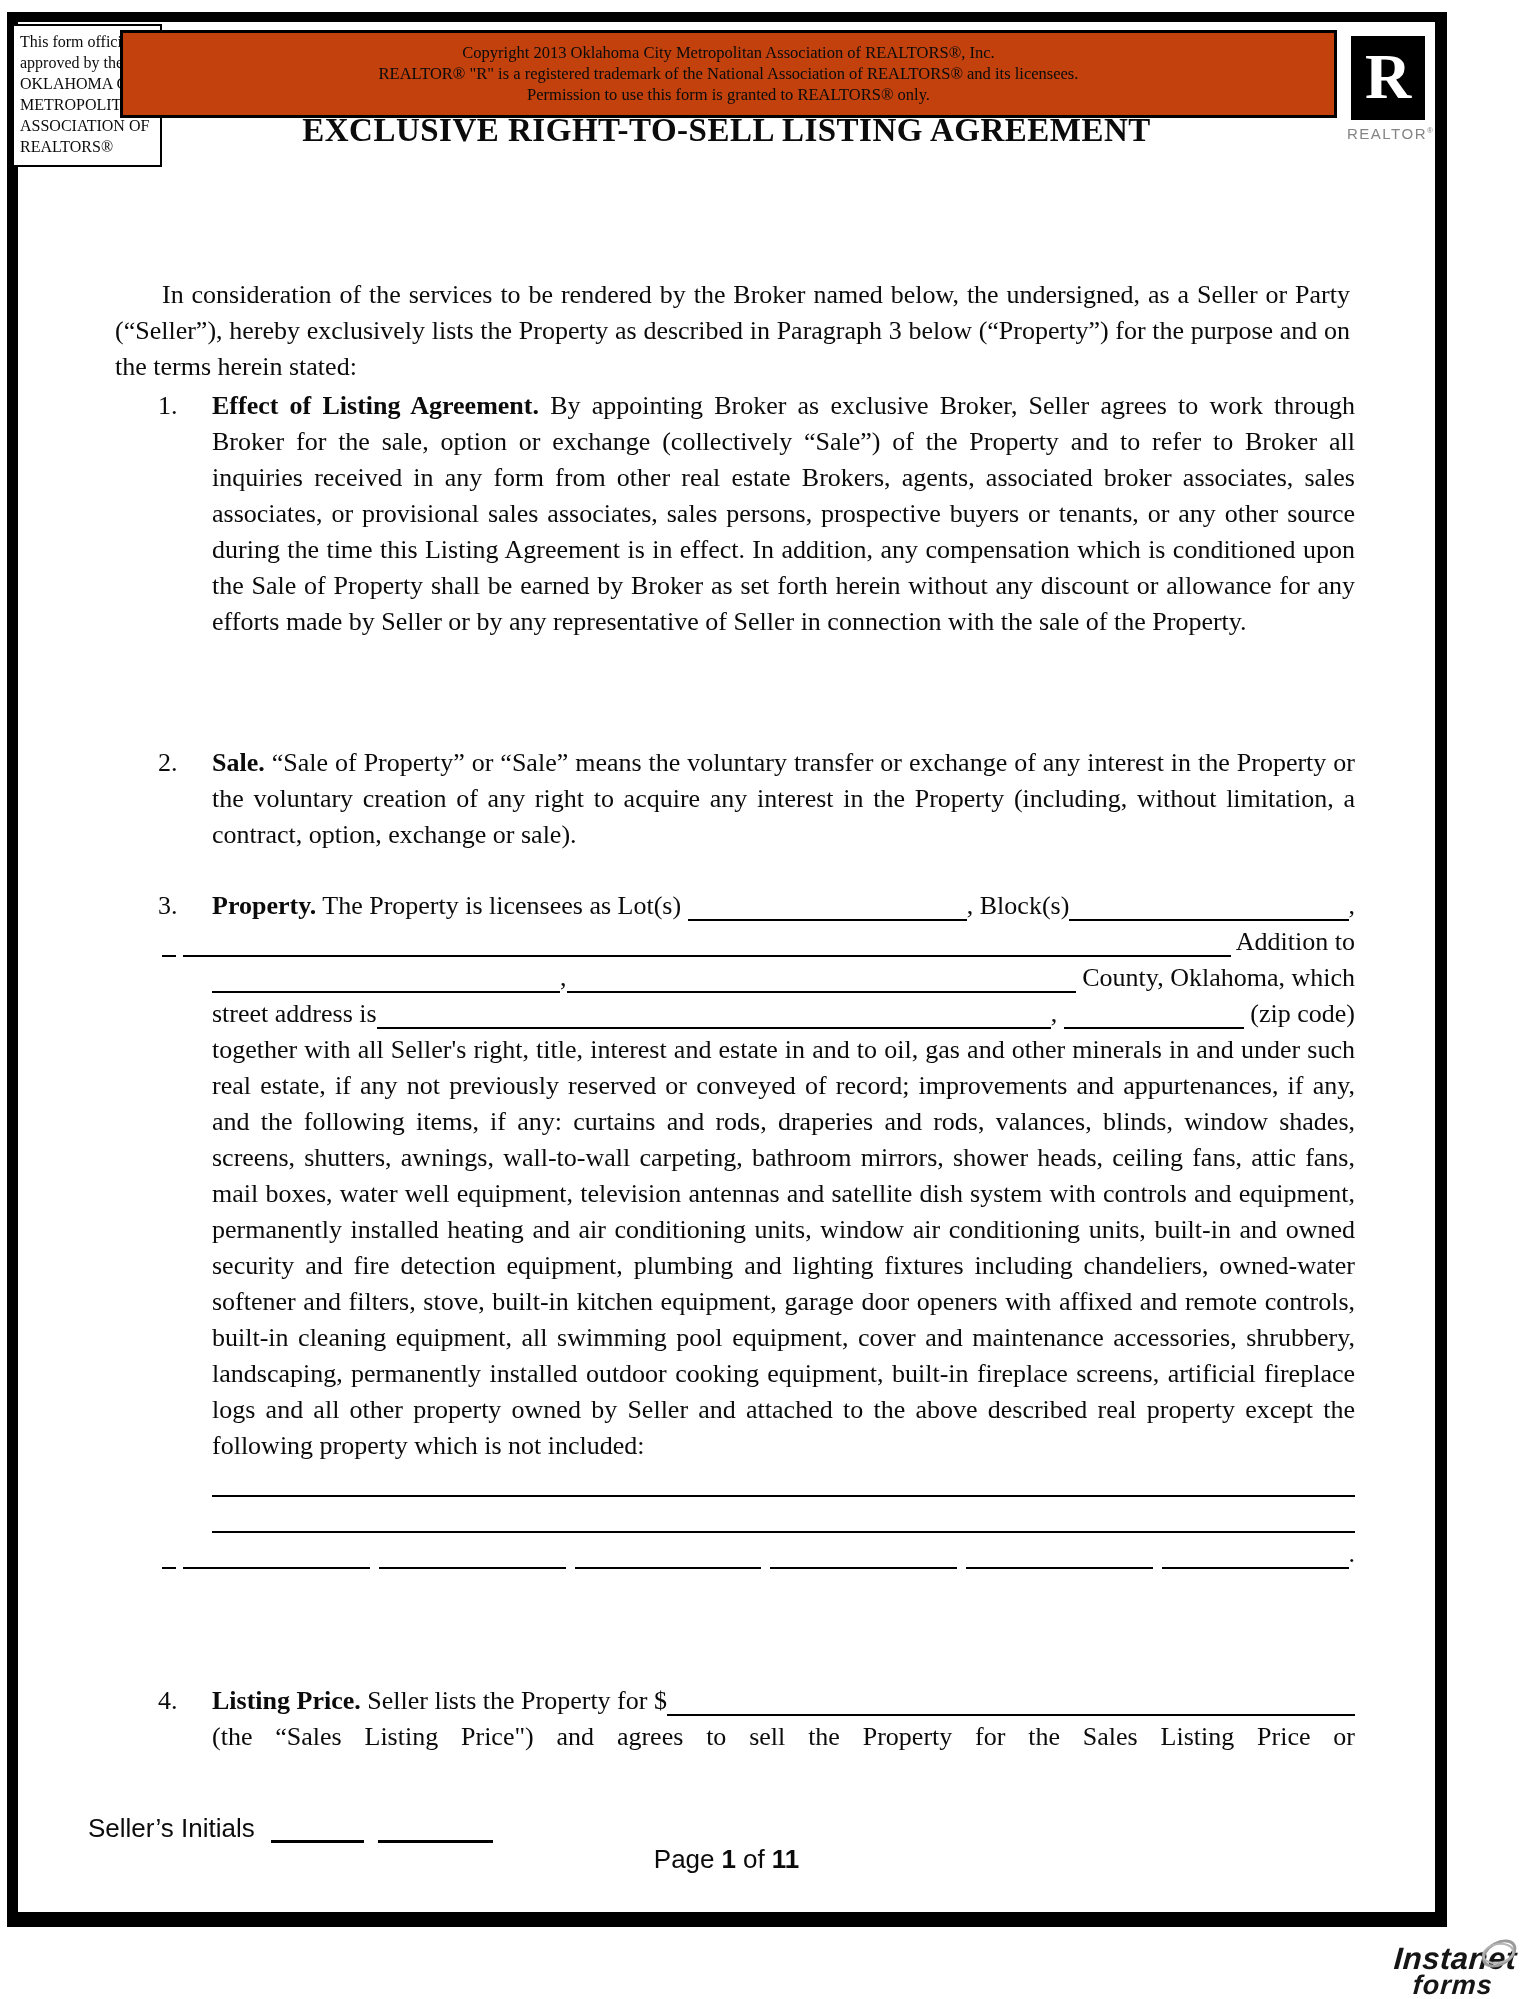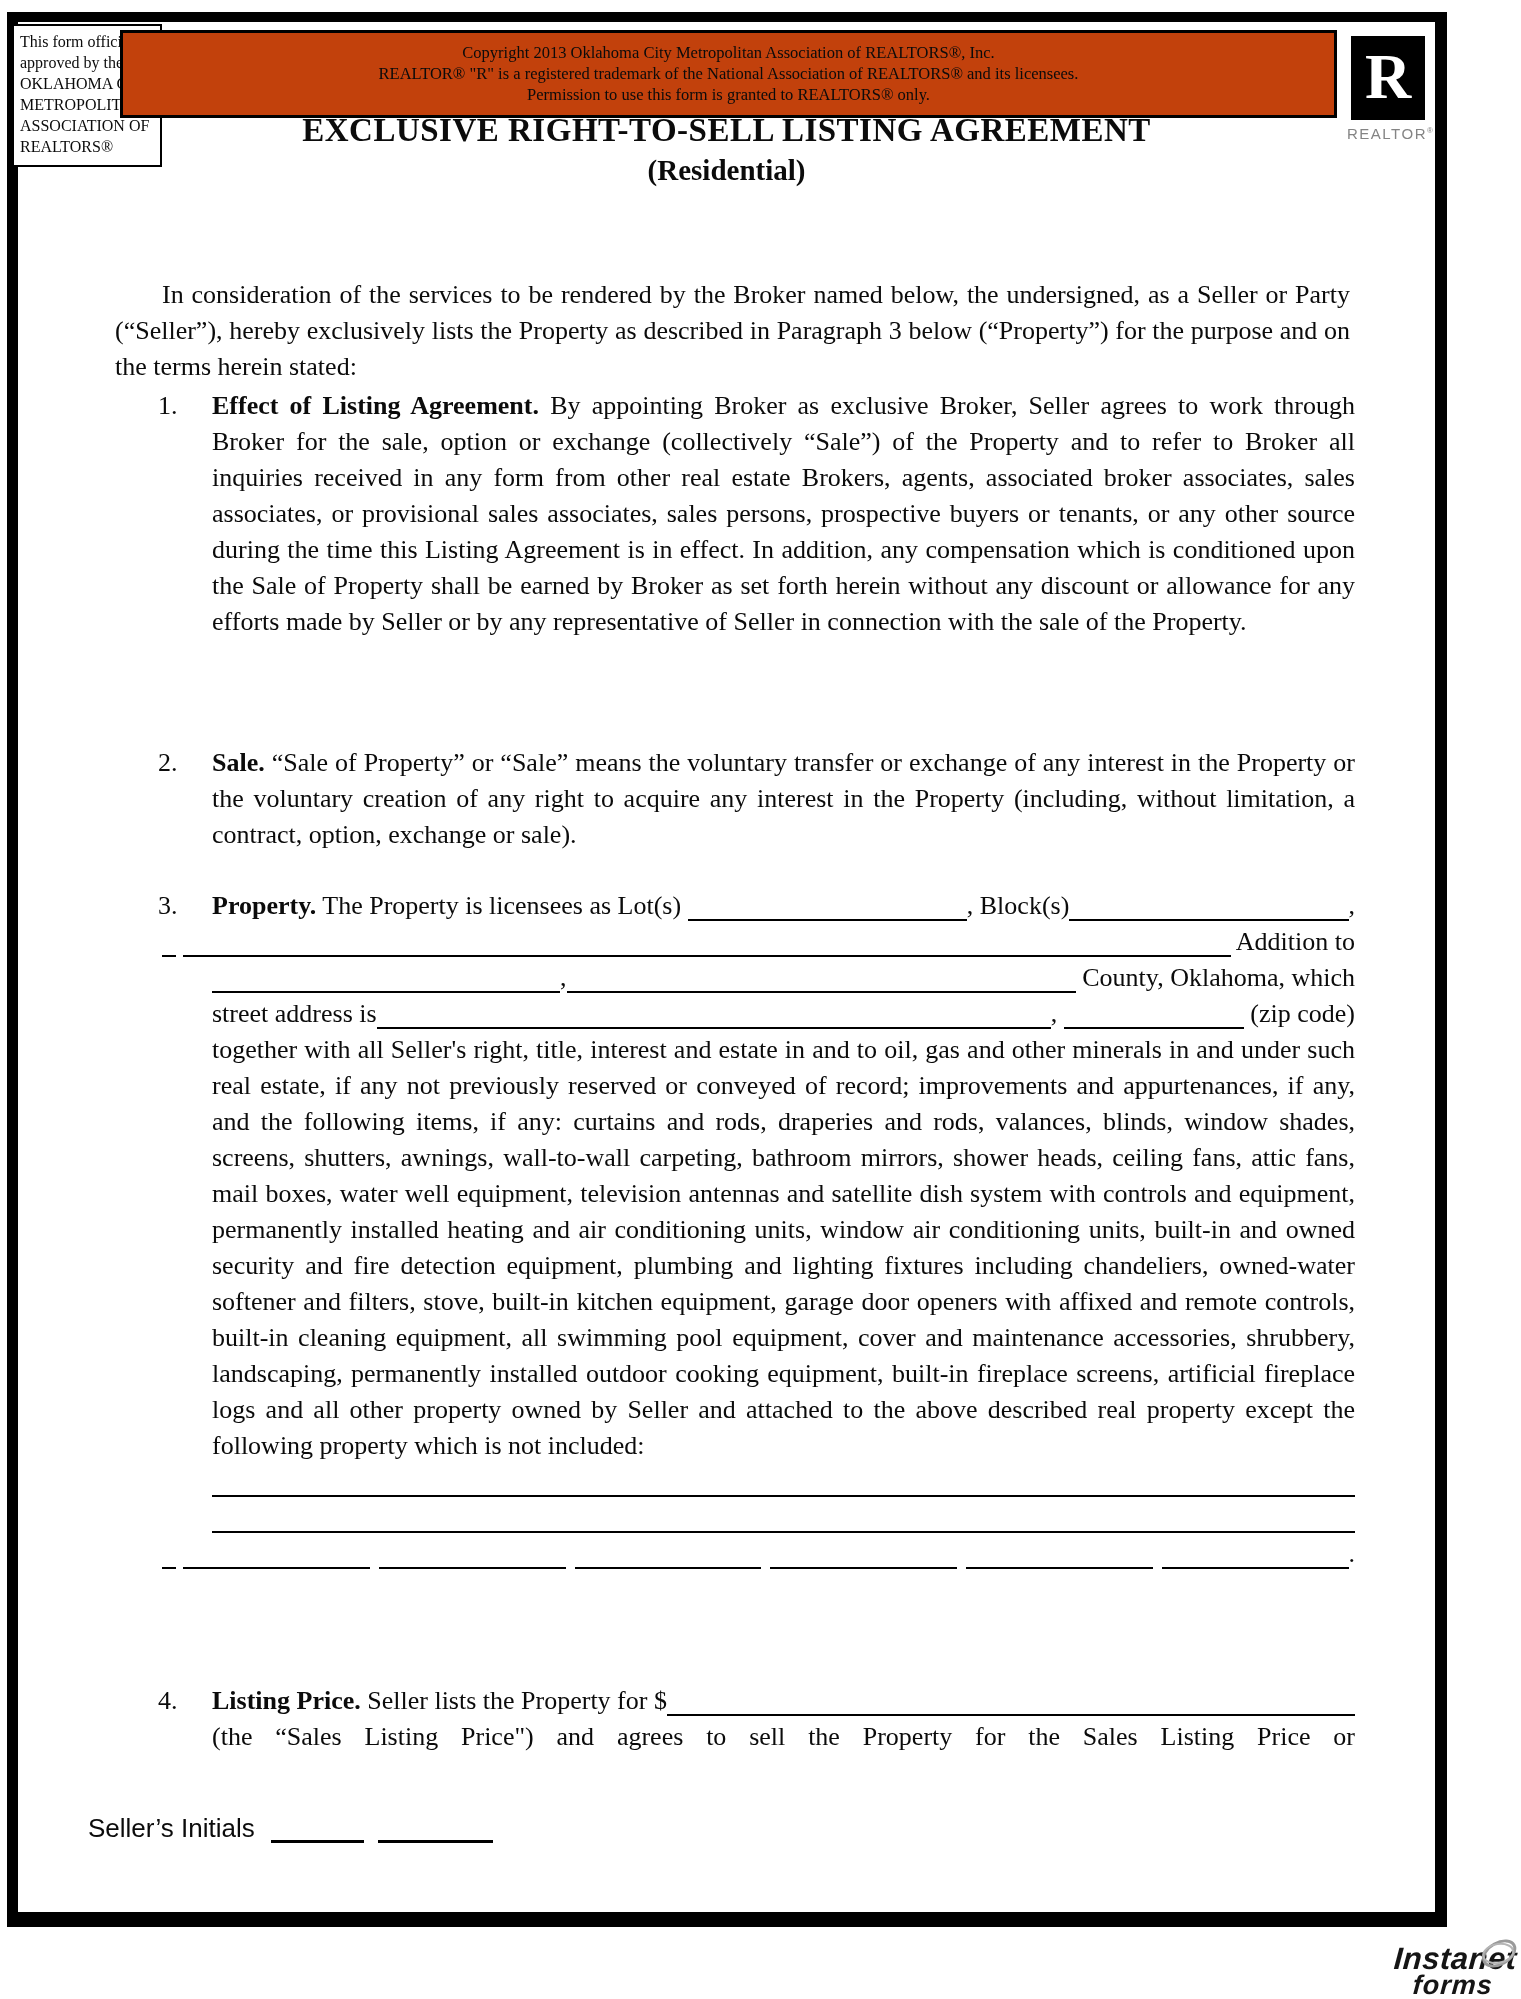--- a/index.html
+++ b/index.html
@@ -126,21 +126,20 @@
     <div>REALTOR® "R" is a registered trademark of the National Association of REALTORS® and its licensees.</div>
     <div>Permission to use this form is granted to REALTORS® only.</div>
   </div>
 
   <div class="realtor">
     <div class="mark">R</div>
     <div class="label"><span>REALTOR</span><sup>®</sup></div>
   </div>
 
   <div class="title">EXCLUSIVE RIGHT-TO-SELL LISTING AGREEMENT</div>
-  <div class="subtitle">(Residential)</div>
 
   <p class="intro">In consideration of the services to be rendered by the Broker named below, the undersigned, as a Seller or Party (“Seller”), hereby exclusively lists the Property as described in Paragraph 3 below (“Property”) for the purpose and on the terms herein stated:</p>
 
   <div class="item" id="para1">
     <span class="num">1.</span>
     <p class="ptext"><span class="lead">Effect of Listing Agreement.</span><span> By appointing Broker as exclusive Broker, Seller agrees to work through Broker for the sale, option or exchange (collectively “Sale”) of the Property and to refer to Broker all inquiries received in any form from other real estate Brokers, agents, associated broker associates, sales associates, or provisional sales associates, sales persons, prospective buyers or tenants, or any other source during the time this Listing Agreement is in effect. In addition, any compensation which is conditioned upon the Sale of Property shall be earned by Broker as set forth herein without any discount or allowance for any efforts made by Seller or by any representative of Seller in connection with the sale of the Property.</span></p>
   </div>
 
   <div class="item" id="para2">
     <span class="num">2.</span>
@@ -203,19 +202,22 @@
     </div>
     <p class="ptext lastline-just">(the “Sales Listing Price") and agrees to sell the Property for the Sales Listing Price or</p>
   </div>
 
   <div class="footer-initials">
     <span>Seller’s Initials</span>
     <span class="iblank ib1"></span>
     <span class="iblank ib2"></span>
   </div>
 
+  <div class="page-number">
+    <span>Page</span><span class="sp"></span><span class="pn-b">1</span><span class="sp"></span><span>of</span><span class="sp"></span><span class="pn-b">11</span>
+  </div>
 
   <div class="instanet">
     <div class="line1"><span>Instan</span><span class="orb">e</span><span>t</span></div>
     <div class="line2">forms</div>
   </div>
 
 </div>
 
 </body></html>

